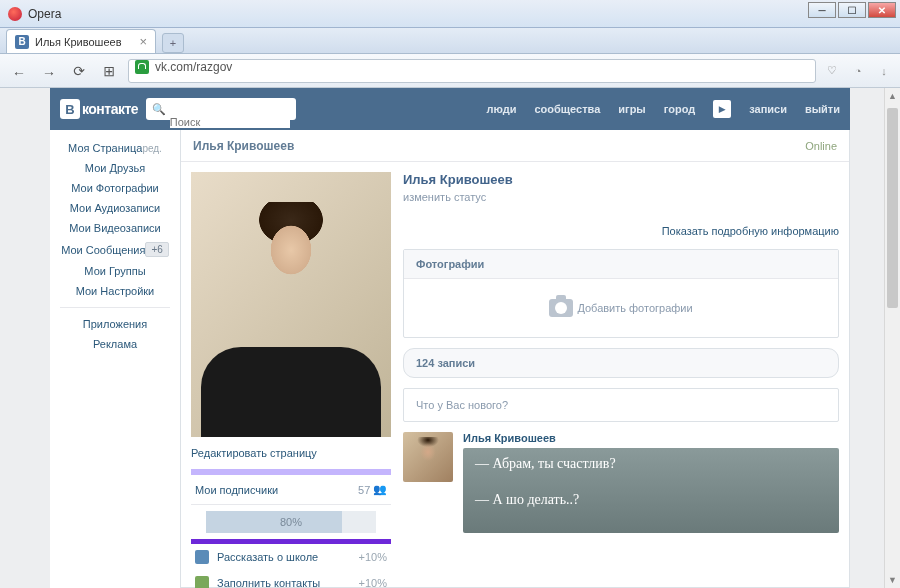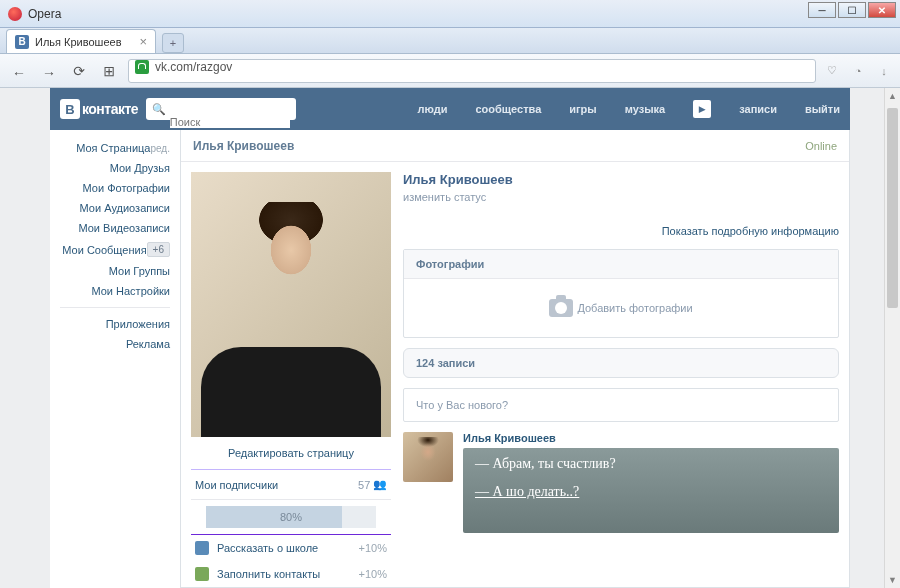--- a/index.html
+++ b/index.html
@@ -38,47 +38,47 @@
 .page-inner { width: 800px; margin: 0 auto; position: relative; height: 100%; }
 
 
 .vk-header { height: 42px; background: #4a6c8e; display: flex; align-items: center; padding: 0 10px; gap: 8px; }
 .vk-logo { display: flex; align-items: center; gap: 2px; color: #fff; text-decoration: none; }
 .vk-logo-box { width: 20px; height: 20px; background: #fff; color: #4a6c8e; border-radius: 3px; display: flex; align-items: center; justify-content: center; font-weight: bold; font-size: 13px; }
 .vk-logo-text { font-size: 14px; font-weight: bold; letter-spacing: -0.5px; }
 .vk-search { width: 150px; height: 22px; background: #fff; border-radius: 3px; display: flex; align-items: center; padding: 0 6px; gap: 4px; }
 .vk-search-icon { color: #9ab; font-size: 11px; }
 .vk-search input { border: none; outline: none; font-size: 11px; width: 100%; color: #8a9aad; margin-top: 25px; }
-.vk-nav { margin-left: auto; display: flex; gap: 28px; align-items: center; }
+.vk-nav { margin-left: auto; display: flex; gap: 18px; align-items: center; }
 .vk-nav a { color: #e0e8f0; font-size: 11px; font-weight: bold; text-decoration: none; }
 .vk-play { width: 18px; height: 18px; background: #fff; border-radius: 2px; display: flex; align-items: center; justify-content: center; color: #4a6c8e; font-size: 9px; }
 
 
 .vk-body { display: flex; background: #fff; height: calc(100% - 42px); }
 .vk-sidebar { width: 130px; padding: 8px 0; }
-.vk-sidebar a { display: flex; padding: 4px 10px; color: #2b587a; font-size: 11px; text-decoration: none; justify-content: flex-end; align-items: center; }
+.vk-sidebar a { display: flex; padding: 4px 10px; color: #2b587a; font-size: 11px; text-decoration: none; justify-content: center; align-items: center; }
 .vk-side-edit { color: #9aa7b2; font-size: 10px; }
 .vk-side-badge { background: #e6e9ed; color: #6a7989; padding: 1px 5px; border-radius: 2px; font-size: 10px; border: 1px solid #d0d6dc; }
 .vk-side-sep { height: 1px; background: #e7e8ec; margin: 6px 10px; }
 
 .vk-main { flex: 1; border: 1px solid #dce1e6; border-top: none; background: #fff; }
 .vk-page-header { height: 32px; border-bottom: 1px solid #e7e8ec; display: flex; align-items: center; padding: 0 12px; justify-content: space-between; }
 .vk-page-header .name-title { color: #627c95; font-weight: bold; font-size: 12px; }
 .vk-online { color: #8fa67e; font-size: 11px; }
 
 .vk-profile-row { display: flex; padding: 10px; gap: 12px; }
 .vk-avatar-col { width: 200px; }
 .vk-avatar { width: 200px; height: 265px; background: linear-gradient(135deg, #e8dcc8 0%, #d4c8b0 50%, #c0b498 100%); position: relative; overflow: hidden; }
 .vk-avatar::after { content: ""; position: absolute; top: 30px; left: 50%; transform: translateX(-50%); width: 100px; height: 120px; background: radial-gradient(ellipse 50px 60px at 50% 40%, #e8c8a8 0%, #d4b090 40%, transparent 41%), radial-gradient(ellipse 70px 55px at 50% 15%, #3a2818 0%, #2a1808 45%, transparent 46%); }
 .vk-avatar-body { position: absolute; bottom: 0; left: 10px; right: 10px; height: 90px; background: #1a1a1a; border-radius: 40px 40px 0 0; }
 
-.vk-edit-link { display: block; text-align: center; padding: 10px 0; color: #2b587a; font-size: 11px; border-bottom: 1px solid #c4b5fd; }
+.vk-edit-link { display: block; padding: 10px 0; color: #2b587a; font-size: 11px; border-bottom: 6px solid #c4b5fd; }
 .vk-sub-row { display: flex; justify-content: space-between; padding: 8px 4px; color: #2b587a; font-size: 11px; border-bottom: 1px solid #e7e8ec; align-items: center; }
 .vk-sub-count { color: #8a9aad; display: flex; align-items: center; gap: 3px; }
-.vk-progress-wrap { padding: 6px 15px; border-bottom: 1px solid #6d28d9; }
+.vk-progress-wrap { padding: 6px 15px; border-bottom: 5px solid #6d28d9; }
 .vk-progress { height: 22px; background: #e9edf1; position: relative; display: flex; align-items: center; justify-content: center; color: #7a8a9a; font-size: 11px; }
 .vk-progress-fill { position: absolute; left: 0; top: 0; bottom: 0; background: #c5d4e2; }
 .vk-progress span { position: relative; z-index: 1; }
 .vk-task { display: flex; align-items: center; gap: 16px; padding: 6px 4px; color: #2b587a; font-size: 11px; justify-content: space-between; }
 .vk-task-icon { width: 14px; height: 14px; background: #5a8bb8; border-radius: 2px; flex-shrink: 0; }
 .vk-task-left { display: flex; align-items: center; gap: 8px; }
 .vk-task-pct { color: #9aa7b2; }
 
 .vk-info-col { flex: 1; }
 .vk-info-name { font-size: 13px; font-weight: bold; color: #42648b; }
@@ -98,21 +98,21 @@
 
 .vk-wall-input { border: 1px solid #dce1e6; border-radius: 2px; padding: 10px 12px; color: #8a9aad; font-size: 11px; margin-bottom: 10px; }
 
 .vk-post { display: flex; gap: 10px; }
 .vk-post-avatar { width: 50px; height: 50px; background: linear-gradient(135deg, #d4c0a0, #a08060); border-radius: 2px; flex-shrink: 0; position: relative; overflow: hidden; }
 .vk-post-avatar::after { content: ""; position: absolute; top: 5px; left: 12px; width: 26px; height: 30px; background: radial-gradient(ellipse 13px 15px at 50% 50%, #d4a888, transparent 60%), radial-gradient(ellipse 18px 12px at 50% 10%, #2a1808, transparent 60%); }
 .vk-post-content { flex: 1; }
 .vk-post-name { color: #2b587a; font-weight: bold; font-size: 11px; padding-bottom: 4px; }
 .vk-post-image { width: 100%; height: 85px; background: linear-gradient(#8a9a9a, #6a7a7a); border-radius: 2px; position: relative; overflow: hidden; color: #fff; font-size: 14px; padding: 8px 12px; font-family: Georgia, serif; }
 .vk-post-image .line1 { }
-.vk-post-image .line2 { margin-top: 12px; text-decoration: underline; }
+.vk-post-image .line2 { margin-top: 20px; }
 
 .scrollbar-v { position: absolute; right: 0; top: 0; bottom: 0; width: 16px; background: #f0f0f0; border-left: 1px solid #d8d8d8; }
 .scrollbar-thumb { position: absolute; left: 2px; right: 2px; top: 20px; height: 200px; background: #c8c8c8; border-radius: 2px; }
 .scrollbar-arrow { height: 16px; display: flex; align-items: center; justify-content: center; color: #808080; font-size: 9px; }
 </style>
 </head>
 <body>
 
 <div class="win-titlebar">
   <div class="opera-logo"></div>
@@ -158,21 +158,21 @@
         <span class="vk-logo-text">контакте</span>
       </a>
       <div class="vk-search">
         <span class="vk-search-icon">🔍</span>
         <input type="text" placeholder="Поиск" style="">
       </div>
       <div class="vk-nav">
         <a>люди</a>
         <a>сообщества</a>
         <a>игры</a>
-        <a>музыка</a>
+        <a>город</a>
         <div class="vk-play">▶</div>
         <a>записи</a>
         <a>выйти</a>
       </div>
     </div>
 
     <div class="vk-body">
 
       <div class="vk-sidebar">
         <a>
@@ -242,21 +242,21 @@
             <a class="vk-show-more">Показать подробную информацию</a>
 
             <div class="vk-section">
               <div class="vk-section-header">Фотографии</div>
               <div class="vk-section-body">
                 <div class="vk-camera-icon"></div>
                 <span>Добавить фотографии</span>
               </div>
             </div>
 
-            <div class="vk-section-header" style="border:1px solid #dce1e6; border-radius:6px; margin-bottom:10px">124 записи</div>
+            <div class="vk-section-header" style="border:1px solid #dce1e6; border-radius:11px; margin-bottom:10px">124 записи</div>
 
             <div class="vk-wall-input">Что у Вас нового?</div>
 
             <div class="vk-post">
               <div class="vk-post-avatar"></div>
               <div class="vk-post-content">
                 <div class="vk-post-name">Илья Кривошеев</div>
                 <div class="vk-post-image">
                   <div class="line1">— Абрам, ты счастлив?</div>
                   <div class="line2">— А шо делать..?</div>

